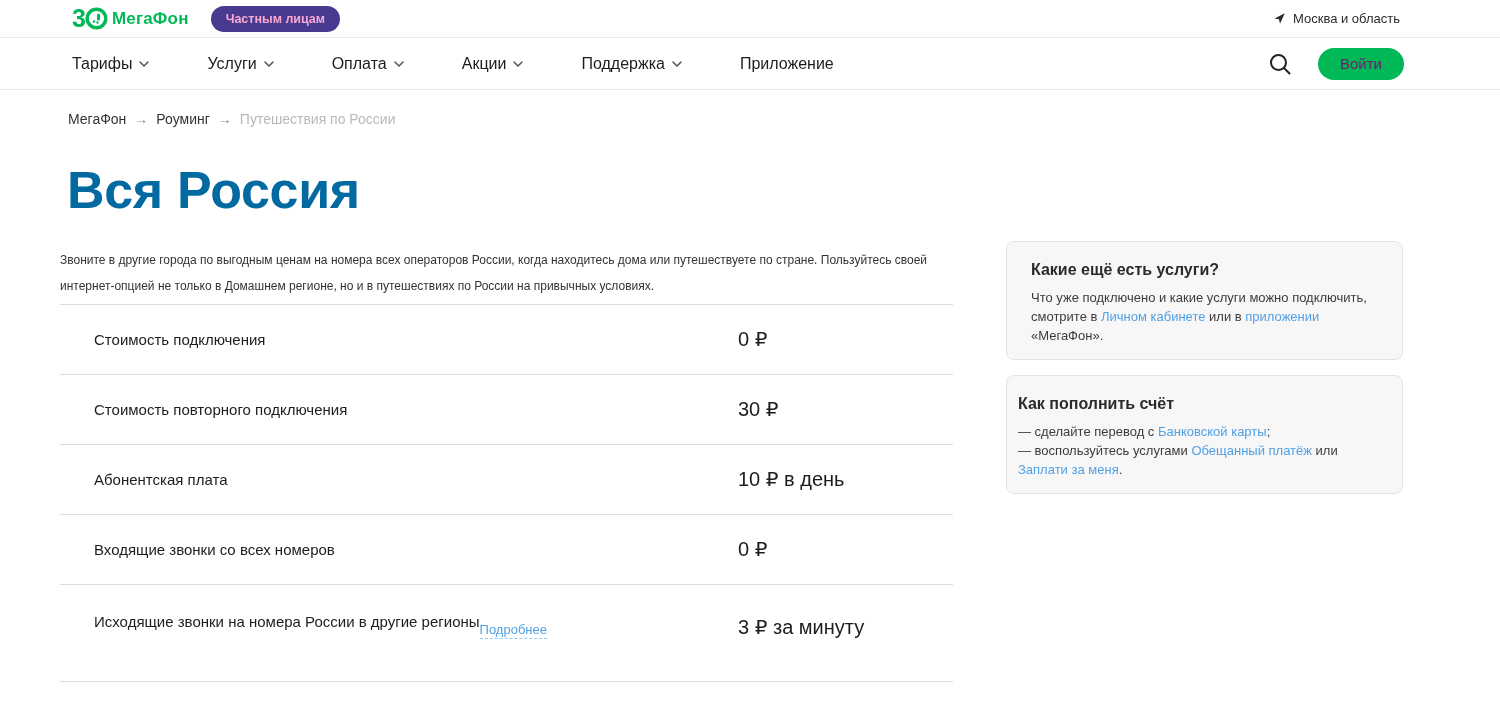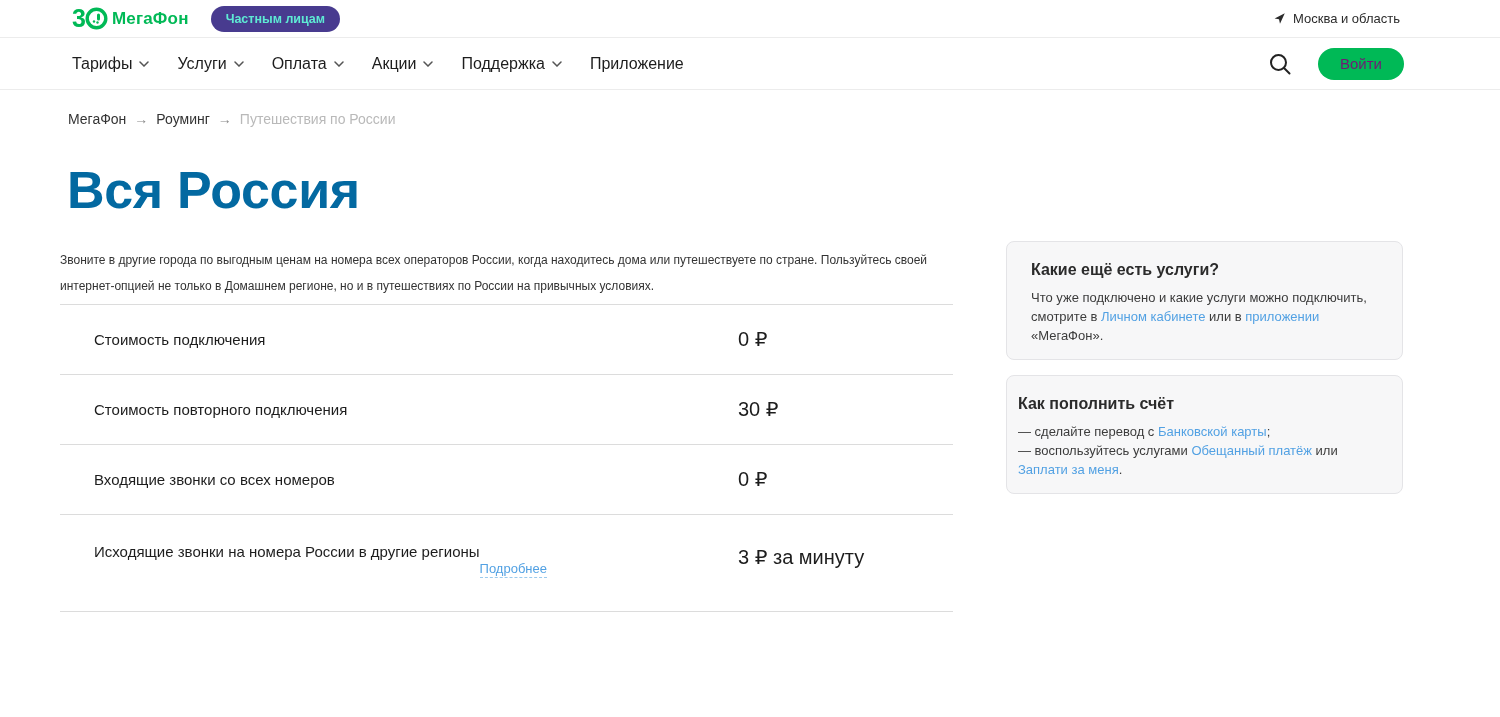--- a/index.html
+++ b/index.html
@@ -6,33 +6,33 @@
   html, body { width: 1500px; height: 717px; overflow: hidden; background: #fff;
     font-family: "Liberation Sans", "DejaVu Sans", sans-serif; color: #333; }
 
   
   .topbar { height: 38px; display: flex; align-items: center;
     padding: 0 100px 0 72px; border-bottom: 1px solid #ececec; }
   .logo { display: flex; align-items: center; color: #00B956; cursor: pointer; }
   .logo-3 { font-size: 25px; font-weight: 700; line-height: 1; letter-spacing: -1px; }
   .logo-ring { margin: 0 4px 0 0; }
   .logo-text { font-size: 17px; font-weight: 700; letter-spacing: .2px; }
-  .pill { margin-left: 22px; background: #483b8f; color: #5eead4; border: none;
+  .pill { margin-left: 22px; background: #483b8f; color: #f9a8d4; border: none;
     border-radius: 14px; height: 26px; padding: 0 15px; font-size: 12.5px;
     font-weight: 700; font-family: inherit; cursor: pointer; }
   .toplinks { display: flex; align-items: center; margin-left: 27px; gap: 27px; }
   .toplinks a { font-size: 13px; color: #2b2b2b; text-decoration: none; white-space: nowrap; }
   .more-link { display: inline-flex; align-items: center; gap: 6px; }
   .location { margin-left: auto; display: flex; align-items: center; gap: 7px;
     font-size: 13px; color: #2b2b2b; cursor: pointer; white-space: nowrap; }
 
   
   .mainnav { height: 52px; display: flex; align-items: center;
     padding: 0 96px 0 72px; border-bottom: 1px solid #ececec; }
-  .mainnav-items { display: flex; align-items: center; gap: 28px; }
+  .mainnav-items { display: flex; align-items: center; gap: 58px; }
   .mainnav-item { display: inline-flex; align-items: center; gap: 7px; font-size: 16px;
     color: #1d1d1d; text-decoration: none; cursor: pointer; white-space: nowrap; }
   .search-btn { margin-left: auto; background: none; border: none; cursor: pointer;
     display: flex; align-items: center; }
   .login-btn { margin-left: 26px; width: 86px; height: 32px; border: none;
     border-radius: 17px; background: #00B956; color: #701a75; font-size: 15px;
     font-family: inherit; cursor: pointer; }
 
   
   .content { display: flex; padding: 21px 0 0 60px; }
@@ -48,21 +48,21 @@
   .price-table { margin-top: 5px; }
   .price-row { position: relative; border-top: 1px solid #dcdcdc; height: 70px;
     display: flex; align-items: center; padding-left: 34px; }
   .price-row:last-child { border-bottom: 1px solid #dcdcdc; height: 98px;
     align-items: flex-start; justify-content: flex-start;
     padding-top: 28px; }
   .row-label { font-size: 15px; color: #1d1d1d; }
   .row-value { position: absolute; left: 678px; top: 50%; transform: translateY(-50%);
     font-size: 20px; color: #1d1d1d; white-space: nowrap; }
   .price-row:last-child .row-value { top: 42px; }
-  .details-link { margin-top: 18px; font-size: 13px; color: #52a1e3; text-decoration: none;
+  .details-link { margin-top: 9px; font-size: 13px; color: #52a1e3; text-decoration: none;
     border-bottom: 1px dashed #9ccbee; line-height: 16px; }
 
   
   .side-col { width: 397px; flex: none; margin-left: 53px; margin-top: 130px; }
   .card { background: #f7f7f8; border: 1px solid #e4e4e7; border-radius: 8px;
     padding: 18px 24px 14px; }
   .card + .card { margin-top: 15px; padding-left: 11px; }
   .card-title { font-size: 16px; font-weight: 700; color: #2b2b2b; line-height: 20px; }
   .card-body { margin-top: 8px; font-size: 13px; line-height: 19px; color: #3c3c3c;
     white-space: pre-line; }
@@ -158,20 +158,24 @@
     <div class="price-table">
       <div class="price-row">
         <span class="row-label">Стоимость подключения</span>
         <span class="row-value">0 ₽</span>
       </div>
       <div class="price-row">
         <span class="row-label">Стоимость повторного подключения</span>
         <span class="row-value">30 ₽</span>
       </div>
       <div class="price-row">
+        <span class="row-label">Абонентская плата</span>
+        <span class="row-value">10 ₽ в день</span>
+      </div>
+      <div class="price-row">
         <span class="row-label">Входящие звонки со всех номеров</span>
         <span class="row-value">0 ₽</span>
       </div>
       <div class="price-row">
         <span class="row-label">Исходящие звонки на номера России в другие регионы</span>
         <span class="row-value">3 ₽ за минуту</span>
         <a href="#" class="details-link">Подробнее</a>
       </div>
     </div>
   </div>

